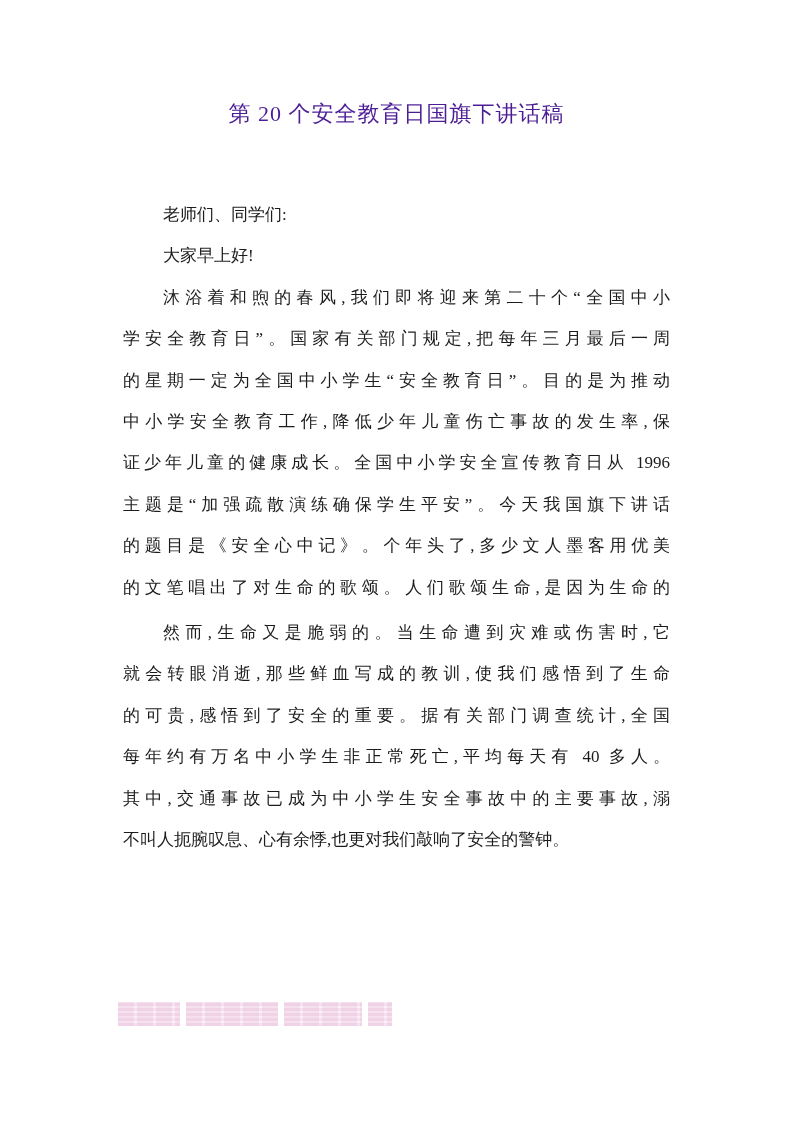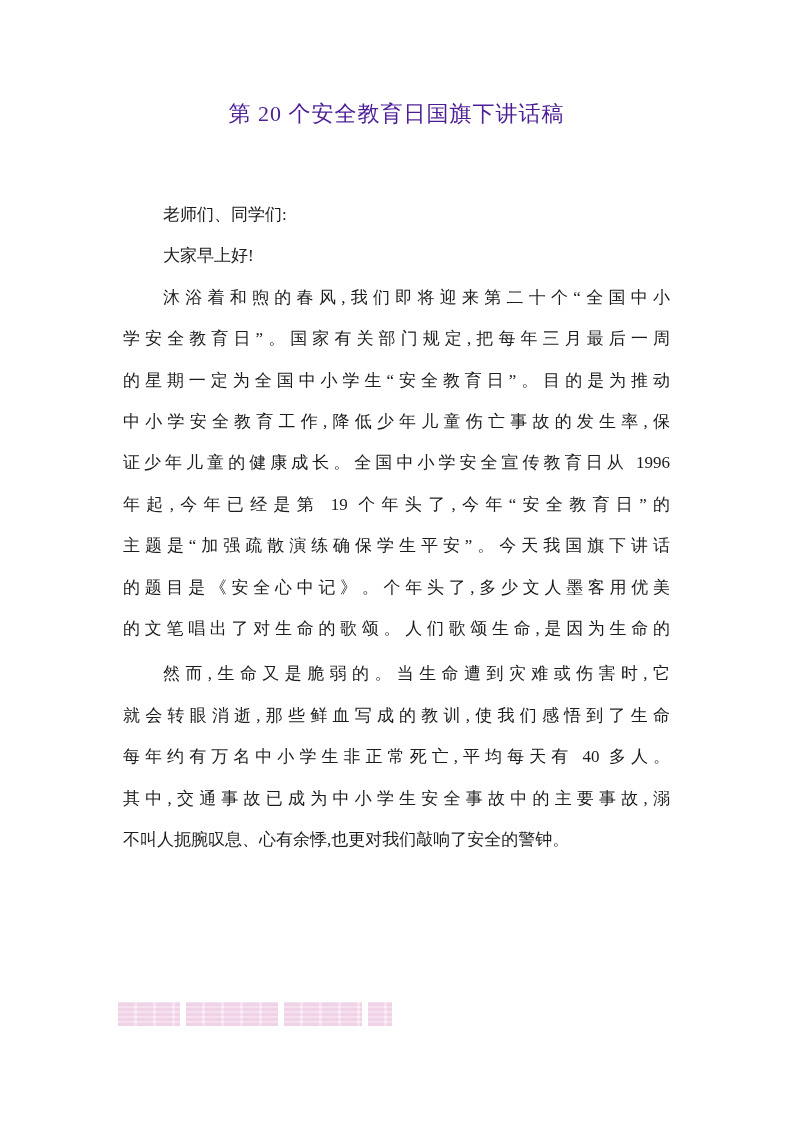--- a/index.html
+++ b/index.html
@@ -87,28 +87,28 @@
       </div>
       <div class="para">
         <div class="line indent lastline">大家早上好!</div>
       </div>
       <div class="para justify">
         <div class="line indent">沐浴着和煦的春风,我们即将迎来第二十个“全国中小</div>
         <div class="line">学安全教育日”。国家有关部门规定,把每年三月最后一周</div>
         <div class="line">的星期一定为全国中小学生“安全教育日”。目的是为推动</div>
         <div class="line">中小学安全教育工作,降低少年儿童伤亡事故的发生率,保</div>
         <div class="line">证少年儿童的健康成长。全国中小学安全宣传教育日从 1996</div>
-        <div class="line">年起,今年已经是第 19 个年头了,今年“安全教育日”的</div>
         <div class="line">主题是“加强疏散演练确保学生平安”。今天我国旗下讲话</div>
         <div class="line">的题目是《安全心中记》。个年头了,多少文人墨客用优美</div>
         <div class="line">的文笔唱出了对生命的歌颂。人们歌颂生命,是因为生命的</div>
       </div>
       <div class="para justify space-before">
         <div class="line indent">然而,生命又是脆弱的。当生命遭到灾难或伤害时,它</div>
         <div class="line">就会转眼消逝,那些鲜血写成的教训,使我们感悟到了生命</div>
+        <div class="line">的可贵,感悟到了安全的重要。据有关部门调查统计,全国</div>
         <div class="line">每年约有万名中小学生非正常死亡,平均每天有 40 多人。</div>
         <div class="line">其中,交通事故已成为中小学生安全事故中的主要事故,溺</div>
         <div class="line lastline">不叫人扼腕叹息、心有余悸,也更对我们敲响了安全的警钟。</div>
       </div>
     </div>
 
   <div class="watermark">
     <span class="wm-cluster wm-c1"></span>
     <span class="wm-cluster wm-c2"></span>
     <span class="wm-cluster wm-c3"></span>

